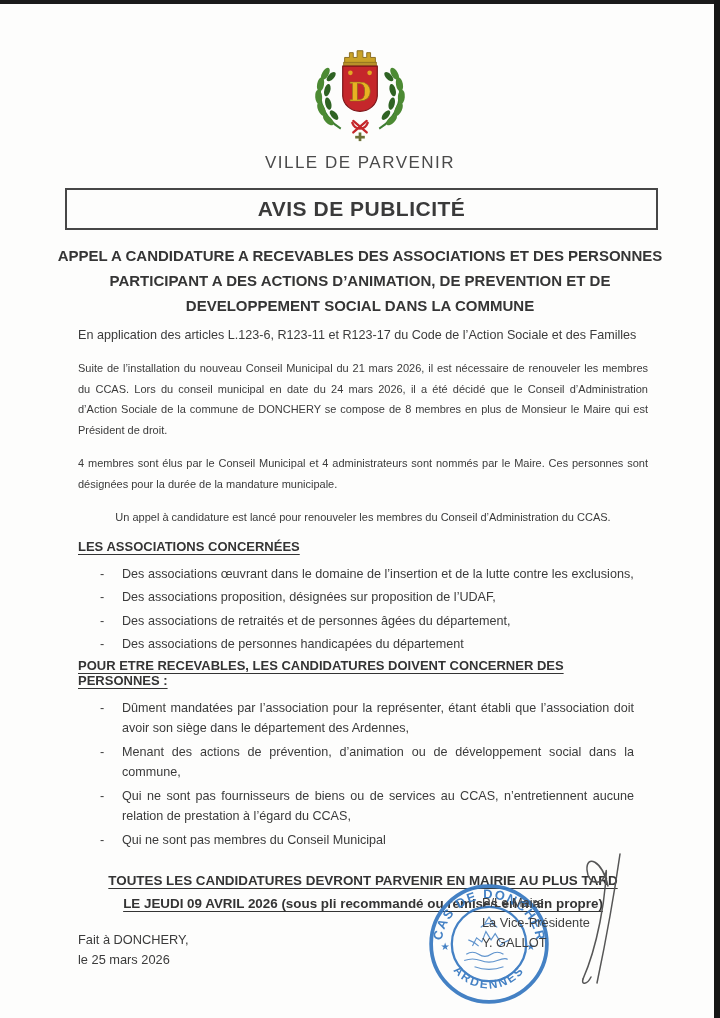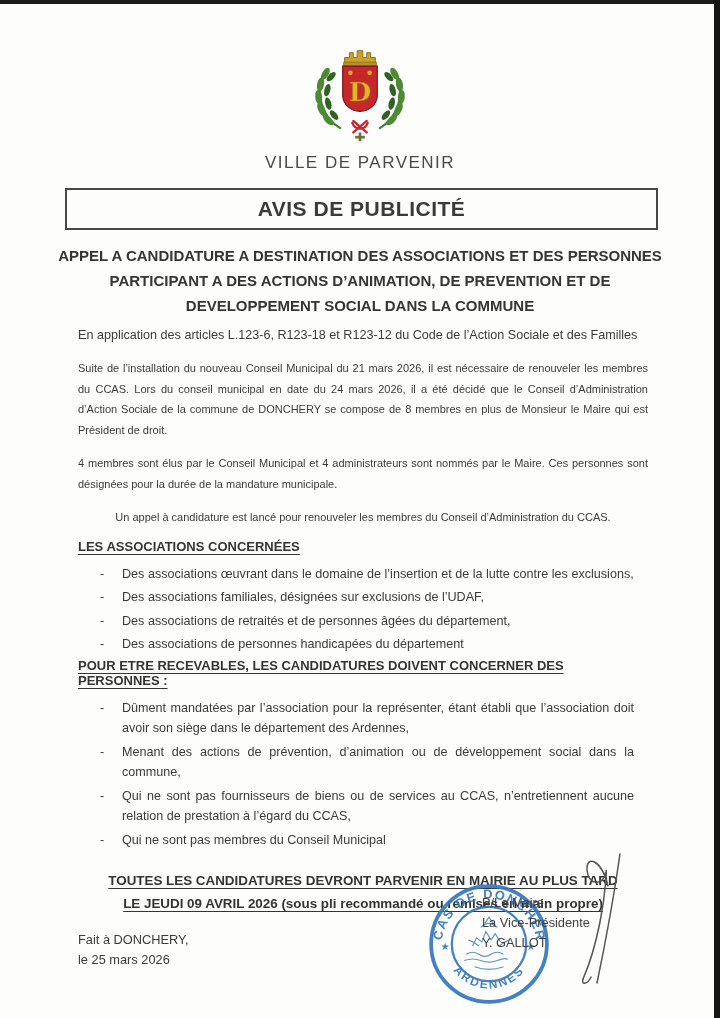--- a/index.html
+++ b/index.html
@@ -104,41 +104,41 @@
     </g>
   </svg>
 
   <div class="city">VILLE DE PARVENIR</div>
 
   <div class="banner">
     <span>AVIS DE PUBLICITÉ</span>
   </div>
 
   <div class="headline">
-    <div>APPEL A CANDIDATURE A DESTINATION DES ASSOCIATIONS ET DES PERSONNES</div>
+    <div>APPEL A CANDIDATURE A RECEVABLES DES ASSOCIATIONS ET DES PERSONNES</div>
     <div>PARTICIPANT A DES ACTIONS D’ANIMATION, DE PREVENTION ET DE</div>
     <div>DEVELOPPEMENT SOCIAL DANS LA COMMUNE</div>
   </div>
 
   <div class="content">
-    <div class="legal">En application des articles L.123-6, R123-18 et R123-12 du Code de l’Action Sociale et des Familles</div>
+    <div class="legal">En application des articles L.123-6, R123-11 et R123-17 du Code de l’Action Sociale et des Familles</div>
 
     <p class="para">Suite de l’installation du nouveau Conseil Municipal du 21 mars 2026, il est nécessaire de renouveler les membres du CCAS. Lors du conseil municipal en date du 24 mars 2026, il a été décidé que le Conseil d’Administration d’Action Sociale de la commune de DONCHERY se compose de 8 membres en plus de Monsieur le Maire qui est Président de droit.</p>
     <p class="para">4 membres sont élus par le Conseil Municipal et 4 administrateurs sont nommés par le Maire. Ces personnes sont désignées pour la durée de la mandature municipale.</p>
     <p class="para nojust">Un appel à candidature est lancé pour renouveler les membres du Conseil d’Administration du CCAS.</p>
 
     <div class="sec-title">LES ASSOCIATIONS CONCERNÉES</div>
     <div class="blist">
       <div class="bitem">
         <span class="mk">-</span>
         <span class="tx">Des associations œuvrant dans le domaine de l’insertion et de la lutte contre les exclusions,</span>
       </div>
       <div class="bitem">
         <span class="mk">-</span>
-        <span class="tx">Des associations familiales, désignées sur exclusions de l’UDAF,</span>
+        <span class="tx">Des associations proposition, désignées sur proposition de l’UDAF,</span>
       </div>
       <div class="bitem">
         <span class="mk">-</span>
         <span class="tx">Des associations de retraités et de personnes âgées du département,</span>
       </div>
       <div class="bitem">
         <span class="mk">-</span>
         <span class="tx">Des associations de personnes handicapées du département</span>
       </div>
     </div>

